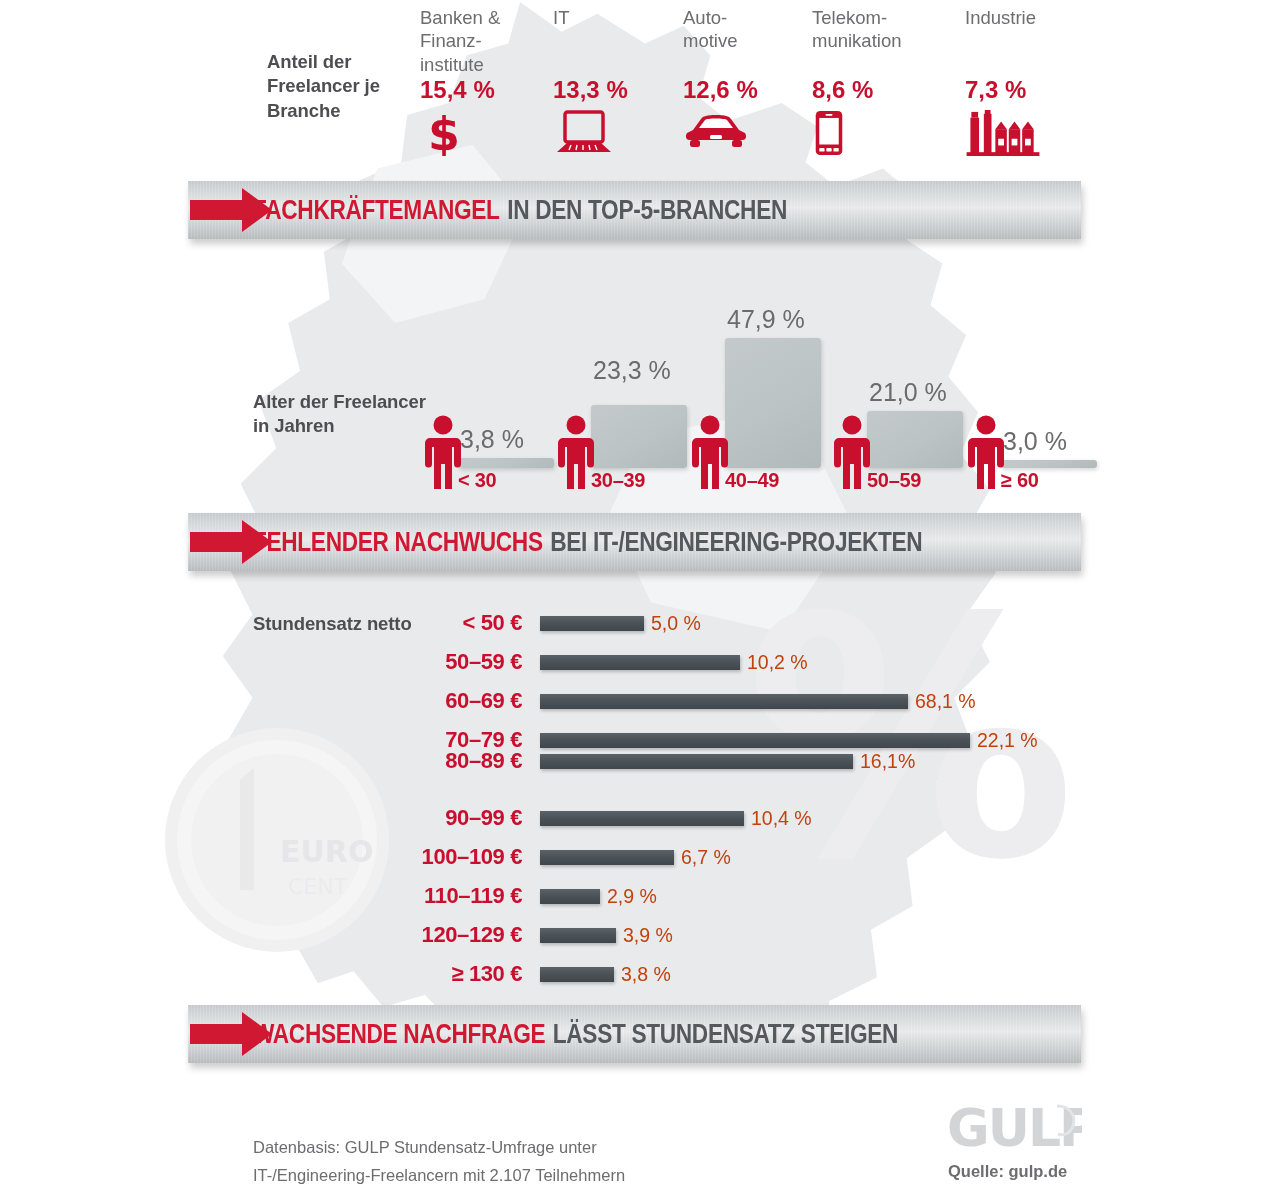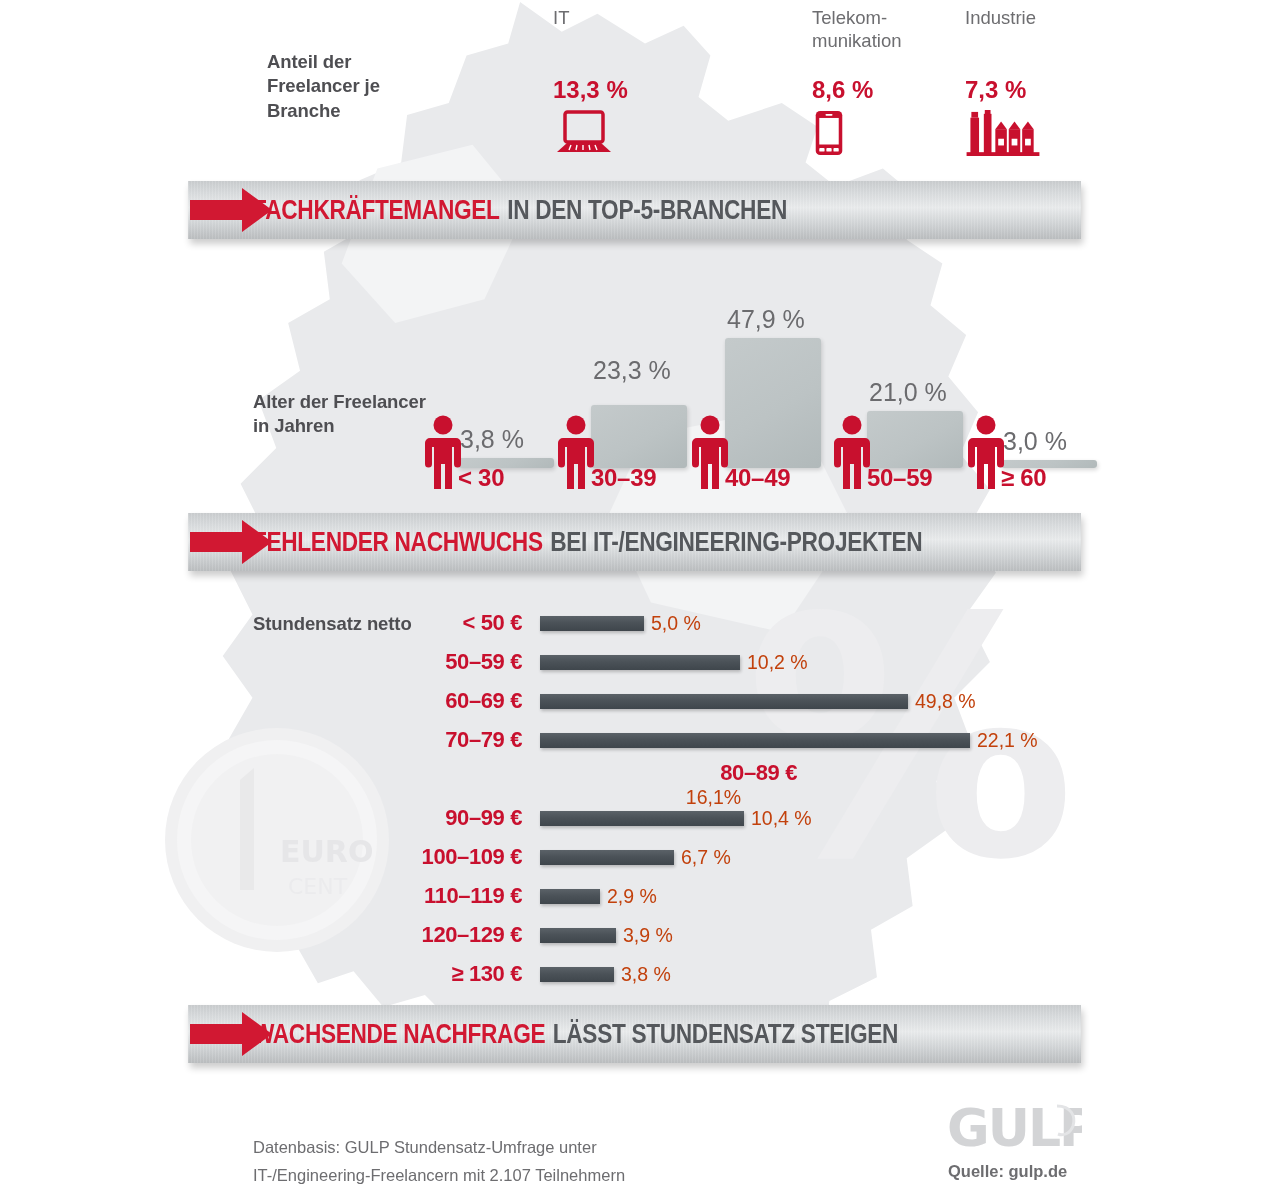--- a/index.html
+++ b/index.html
@@ -191,21 +191,21 @@
     width: 42px;
     height: 76px;
     z-index: 4;
   }
   .age-label {
     position: absolute;
     left: 40px;
     bottom: 8px;
     color: #c8102e;
     font-weight: bold;
-    font-size: 24px;
+    font-size: 20px;
     letter-spacing: -0.3px;
     white-space: nowrap;
     z-index: 5;
     text-align: center;
   }
 
   
   #rates {
     position: absolute;
     left: 0; top: 598px;
@@ -303,31 +303,53 @@
       <text x="118" y="172" font-family="DejaVu Sans, sans-serif" font-size="30" fill="#e6e6e8" font-weight="bold">EURO</text>
       <text x="126" y="204" font-family="DejaVu Sans, sans-serif" font-size="22" fill="#ebebed">CENT</text>
     </svg>
   </div>
 
   <section id="branches">
     <div id="branches-title" class="label-dark">Anteil der
 Freelancer
 je Branche</div>
 
+    <div class="branch-col" style="left:420px;">
+      <div class="branch-name">Banken &amp;
+Finanz-
+institute</div>
+      <div class="branch-pct">15,4 %</div>
+      <svg class="branch-icon" width="48" height="46" viewBox="0 0 48 46">
+        <text x="24" y="40" text-anchor="middle" font-family="DejaVu Sans, sans-serif" font-size="46" font-weight="bold" fill="#c8102e">$</text>
+      </svg>
+    </div>
 
     <div class="branch-col" style="left:553px;">
       <div class="branch-name">IT</div>
       <div class="branch-pct">13,3 %</div>
       <svg class="branch-icon" width="62" height="46" viewBox="0 0 62 46">
         <rect x="12" y="2" width="38" height="30" rx="2.5" fill="none" stroke="#c8102e" stroke-width="3.5"></rect>
         <path d="M4 42 L14 33 L48 33 L58 42 Z" fill="#c8102e"></path>
         <path d="M18 35 L16 40 M24 35 L23 40 M30 35 L30 40 M36 35 L37 40 M42 35 L44 40" stroke="#ffffff" stroke-width="1.4"></path>
       </svg>
     </div>
 
+    <div class="branch-col" style="left:683px;">
+      <div class="branch-name">Auto-
+motive</div>
+      <div class="branch-pct">12,6 %</div>
+      <svg class="branch-icon" width="66" height="46" viewBox="0 0 66 46">
+        <path d="M6 30 C3 30 2 26 4 23 L10 20 L18 9 C20 6 24 5 33 5 C42 5 46 6 48 9 L56 20 L62 23
+                 C64 26 63 30 60 30 Z" fill="#c8102e"></path>
+        <path d="M16 18 L22 10 C23.5 8 42 8 44 10 L50 18 Z" fill="#ffffff"></path>
+        <rect x="7" y="30" width="10" height="7" rx="2.5" fill="#c8102e"></rect>
+        <rect x="49" y="30" width="10" height="7" rx="2.5" fill="#c8102e"></rect>
+        <rect x="27" y="25" width="12" height="4" rx="1.5" fill="#ffffff"></rect>
+      </svg>
+    </div>
 
     <div class="branch-col" style="left:812px;">
       <div class="branch-name">Telekom-
 munikation</div>
       <div class="branch-pct">8,6 %</div>
       <svg class="branch-icon" width="34" height="52" viewBox="0 0 34 52">
         <rect x="2" y="1" width="30" height="50" rx="5" fill="#c8102e"></rect>
         <rect x="6" y="9" width="22" height="30" fill="#ffffff"></rect>
         <rect x="13" y="4.5" width="8" height="2" rx="1" fill="#ffffff"></rect>
         <rect x="6" y="43" width="6" height="4" rx="1" fill="#ffffff"></rect>
@@ -448,30 +470,30 @@
 
     <div class="rate-row" style="top:45px;">
       <span class="rate-label">50–59 €</span>
       <span class="rate-bar" style="width:200px;"></span>
       <span class="rate-val">10,2 %</span>
     </div>
 
     <div class="rate-row" style="top:84px;">
       <span class="rate-label">60–69 €</span>
       <span class="rate-bar" style="width:368px;"></span>
-      <span class="rate-val">49,8 %</span>
+      <span class="rate-val">68,1 %</span>
     </div>
 
     <div class="rate-row" style="top:123px;">
       <span class="rate-label">70–79 €</span>
       <span class="rate-bar" style="width:430px;"></span>
       <span class="rate-val">22,1 %</span>
     </div>
 
-    <div class="rate-row" style="top:162px;flex-direction:column;">
+    <div class="rate-row" style="top:144px;">
       <span class="rate-label">80–89 €</span>
       <span class="rate-bar" style="width:313px;"></span>
       <span class="rate-val">16,1%</span>
     </div>
 
     <div class="rate-row" style="top:201px;">
       <span class="rate-label">90–99 €</span>
       <span class="rate-bar" style="width:204px;"></span>
       <span class="rate-val">10,4 %</span>
     </div>

